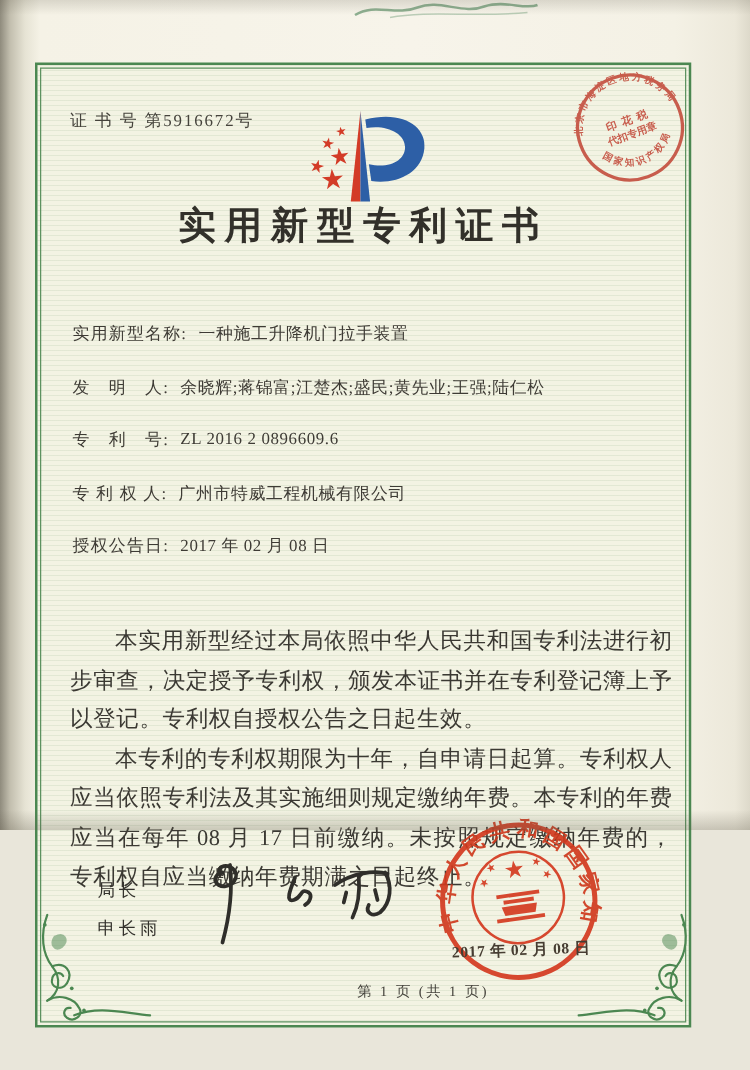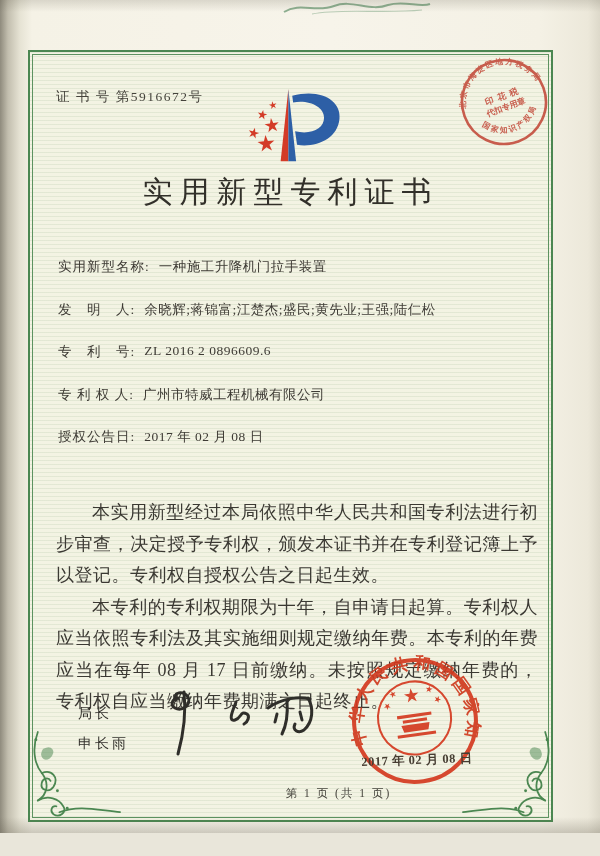--- a/index.html
+++ b/index.html
@@ -1,33 +1,33 @@
 <!DOCTYPE html>
 <html><head>
 <meta charset="utf-8">
 <style>
   html,body{margin:0;padding:0;width:600px;height:856px;overflow:hidden;background:#e9e6da;}
-  .page{position:relative;width:600px;height:833px;
+  .page{position:relative;width:600px;height:664px;
     background:linear-gradient(90deg,#8f8b7d 0px,#c2beae 8px,#e6e3d4 20px,#f5f2e6 32px,#f7f4ea 55%,#f4f1e5 90%,#ece8da 98%,#ddd9ca 100%);
     font-family:"Liberation Serif","DejaVu Serif",serif;}
   .edge-top{position:absolute;left:0;top:0;right:0;height:12px;
     background:linear-gradient(180deg,rgba(90,85,70,.18),rgba(90,85,70,0));z-index:5;}
   .edge-bottom{position:absolute;left:0;bottom:0;right:0;height:16px;
     background:linear-gradient(0deg,rgba(95,90,75,.28),rgba(95,90,75,0));z-index:5;}
   .frame{position:absolute;left:28px;top:50px;width:525px;height:772px;
     border:2px solid #4b8751;box-sizing:border-box;
     background:
       repeating-linear-gradient(180deg,rgba(105,150,100,.12) 0px,rgba(105,150,100,.12) 1px,rgba(0,0,0,0) 1px,rgba(0,0,0,0) 4px),
       #f3f3e3;
     z-index:1;}
   .frame-inner{position:absolute;inset:2px;border:1px solid #5d9260;}
   .cert-no{position:absolute;left:56px;top:88px;font-size:13.5px;letter-spacing:1.5px;color:#45433c;z-index:2;}
   .logo{position:absolute;left:238px;top:86px;z-index:2;}
-  .title{position:absolute;left:28px;top:172px;width:525px;text-align:center;
-    font-size:30px;font-weight:normal;letter-spacing:7px;color:#32302a;z-index:2;}
+  .title{position:absolute;left:28px;top:160px;width:525px;text-align:center;
+    font-size:30px;font-weight:bold;letter-spacing:7px;color:#32302a;z-index:2;}
   .fields{position:absolute;left:58px;top:258px;width:480px;z-index:2;text-align:center;}
   .field{display:flex;align-items:flex-start;height:42.5px;font-size:13.5px;color:#3e3b35;}
   .f-label{white-space:pre;margin-right:9px;letter-spacing:1px;}
   .f-value{letter-spacing:.5px;}
   .paras{position:absolute;left:56px;top:497px;width:482px;z-index:2;
     font-size:18px;line-height:1.75;color:#3b3933;text-align:justify;}
   .paras p{margin:0;text-indent:2em;letter-spacing:.5px;}
   .director{position:absolute;left:78px;top:699px;z-index:2;font-size:14px;
     color:#33312c;letter-spacing:3px;line-height:30px;}
   .signature{position:absolute;left:132px;top:688px;z-index:3;}

